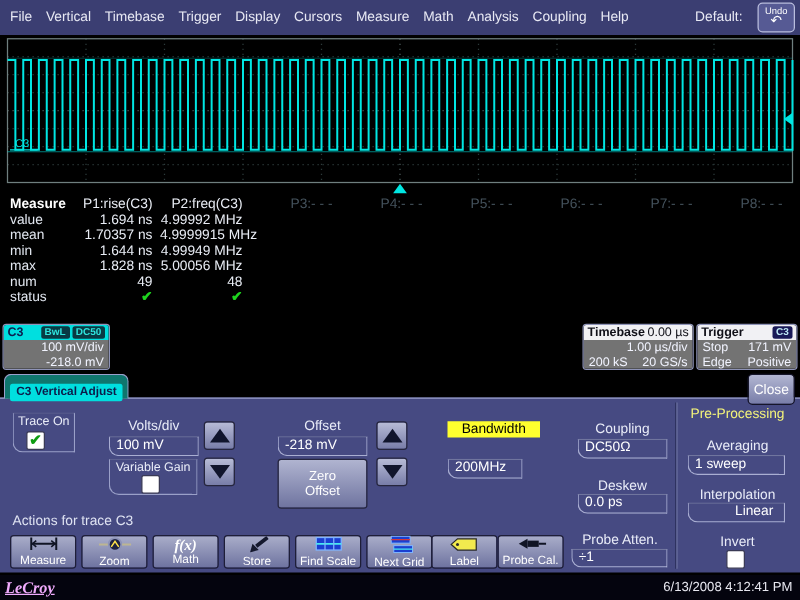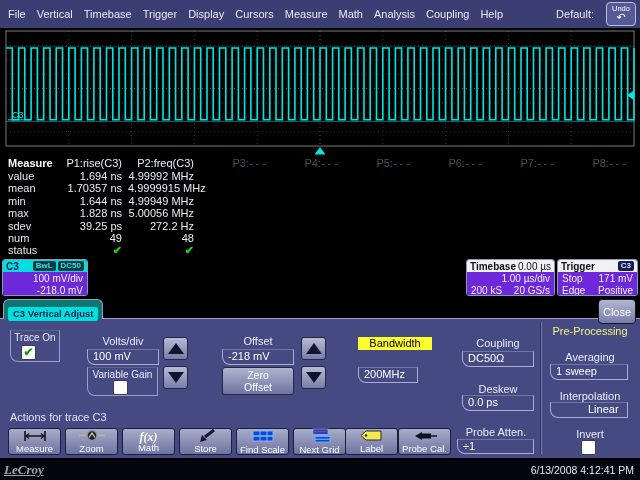--- a/index.html
+++ b/index.html
@@ -35,21 +35,21 @@
   .mlabel { text-align:left; padding-left:8px; color:#e2e7f0; }
   .mhead0 { font-weight:bold; color:#fff; }
   .mcell { text-align:right; padding-right:6px; white-space:nowrap; }
   .mcell.dim { color:#44525c; }
   .mcell.ok { color:#1ed41e; font-weight:bold; }
 
   
   .descrow { position:absolute; left:0; top:256px; width:640px; height:42px; }
   .descbox { position:absolute; border:1px solid #8f94b8; border-radius:3px; overflow:hidden; font-size:10px; }
   .descbox .hdr { height:12px; display:flex; align-items:center; padding:0 3px; line-height:11px; }
-  .descbox .bdy { background:#6d28d9; color:#f2f4ff; padding:1px 4px 2px; }
+  .descbox .bdy { background:#737373; color:#f2f4ff; padding:1px 4px 2px; }
   .hdr-cyan { background:#00dfdf; color:#0d2050; font-weight:bold; }
   .hdr-white { background:#f1f1f4; color:#101018; }
   .hdr-white .ttl { font-weight:bold; }
   .badges { margin-left:auto; display:flex; gap:2px; }
   .badge { background:#083a44; color:#2fe3dd; font-size:8px; font-weight:bold; padding:0 3px; border-radius:2px; line-height:10px; }
   .badge-navy { background:#1a1a58; color:#bfe9f5; margin-left:auto; font-size:8px; font-weight:bold; padding:0 3px; border-radius:2px; line-height:10px; }
   .bline { display:flex; justify-content:space-between; line-height:12px; }
   .bline.right { justify-content:flex-end; }
 
   
@@ -99,21 +99,21 @@
     position:absolute; top:109px; width:53px; height:27px;
     display:flex; flex-direction:column; align-items:center; justify-content:center; gap:0;
     font-size:9.5px; color:#fff; background:linear-gradient(#a9adc9,#6e73a0);
     border:1px solid #1e1e38; border-radius:3px;
   }
   .action-btn .alabel { line-height:10px; white-space:nowrap; }
   .fx-glyph { font-family:"Liberation Serif", serif; font-style:italic; font-weight:bold; font-size:12px; color:#fff; line-height:12px; }
 
   
   .footer { position:absolute; left:0; top:460px; width:640px; height:20px; background:#04040e; display:flex; align-items:center; }
-  .logo { color:#a3a3a3; font-weight:bold; font-style:italic; text-decoration:underline; font-size:13px; margin-left:4px; font-family:"Liberation Serif", serif; }
+  .logo { color:#f0abfc; font-weight:bold; font-style:italic; text-decoration:underline; font-size:13px; margin-left:4px; font-family:"Liberation Serif", serif; }
   .timestamp { margin-left:auto; margin-right:6px; color:#e8e8f0; font-size:10.5px; }
 </style>
 </head>
 <body>
 
 <div class="screen">
 
   <div class="menubar">
     <span style="display:flex;">
         <span class="menu-item">File</span>
@@ -214,31 +214,20 @@
         <span class="mcell">1.828 ns</span>
         <span class="mcell">5.00056 MHz</span>
         <span class="mcell"></span>
         <span class="mcell"></span>
         <span class="mcell"></span>
         <span class="mcell"></span>
         <span class="mcell"></span>
         <span class="mcell"></span>
       </div>
       <div class="mrow">
-        <span class="mlabel">sdev</span>
-        <span class="mcell">39.25 ps</span>
-        <span class="mcell">272.2 Hz</span>
-        <span class="mcell"></span>
-        <span class="mcell"></span>
-        <span class="mcell"></span>
-        <span class="mcell"></span>
-        <span class="mcell"></span>
-        <span class="mcell"></span>
-      </div>
-      <div class="mrow">
         <span class="mlabel">num</span>
         <span class="mcell">49</span>
         <span class="mcell">48</span>
         <span class="mcell"></span>
         <span class="mcell"></span>
         <span class="mcell"></span>
         <span class="mcell"></span>
         <span class="mcell"></span>
         <span class="mcell"></span>
       </div>
@@ -331,21 +320,21 @@
       <div class="checkbox" style="left:113px; top:61px;"></div>
 
       <div class="flabel" style="left:222px; top:16px; width:72px;">Offset</div>
       <div class="field" style="left:222px; top:30px; width:72px;">-218 mV</div>
       <div class="spin" style="left:301px; top:18px;">
           <div class="tri-up"></div>
         </div>
       <div class="spin" style="left:301px; top:47px;">
           <div class="tri-down"></div>
         </div>
-      <div class="gbtn" style="left:222px; top:48px; width:72px; height:28px;">
+      <div class="gbtn" style="left:222px; top:48px; width:72px; height:40px;">
         <span style="width:40px;">Zero Offset</span>
       </div>
 
       <div class="bw-label" style="left:358px; top:18px; width:74px; height:13px;">Bandwidth</div>
       <div class="field" style="left:358px; top:48px; width:60px;">200MHz</div>
 
       <div class="flabel" style="left:462px; top:18px; width:72px;">Coupling</div>
       <div class="field" style="left:462px; top:32px; width:72px;">DC50Ω</div>
 
       <div class="flabel" style="left:462px; top:64px; width:72px;">Deskew</div>
@@ -406,21 +395,21 @@
               </svg></span>
             <span class="alabel">Next Grid</span>
           </div>
           <div class="action-btn" style="left: 345px;">
             <span><svg width="24" height="13">
                 <polygon points="6,2 21,2 21,11 6,11 1,6.5" fill="#f2ea4e" stroke="#2a2a2a"></polygon>
                 <circle cx="6" cy="6.5" r="1.2" fill="#2a2a2a"></circle>
               </svg></span>
             <span class="alabel">Label</span>
           </div>
-          <div class="action-btn" style="left: 398px;">
+          <div class="action-btn" style="left: 398px; justify-content: space-between;">
             <span><svg width="24" height="12">
                 <polygon points="2,6 9,2 9,10" fill="#101424"></polygon>
                 <rect x="9" y="3.5" width="9" height="5" fill="#101424"></rect>
                 <line x1="18" y1="6" x2="24" y2="6" stroke="#101424" stroke-width="1.5"></line>
               </svg></span>
             <span class="alabel">Probe Cal.</span>
           </div>
         </div>
 
       <div class="flabel" style="left:458px; top:107px; width:76px;">Probe Atten.</div>

